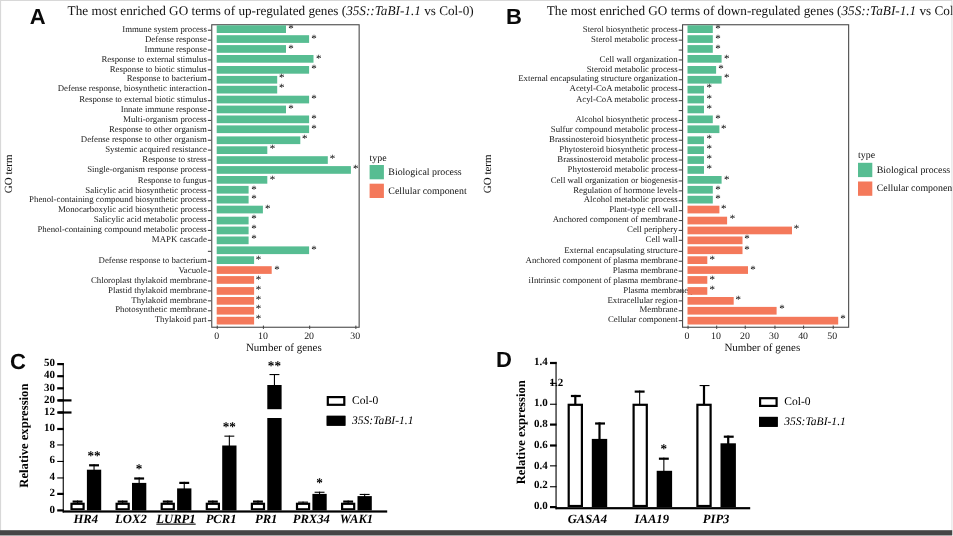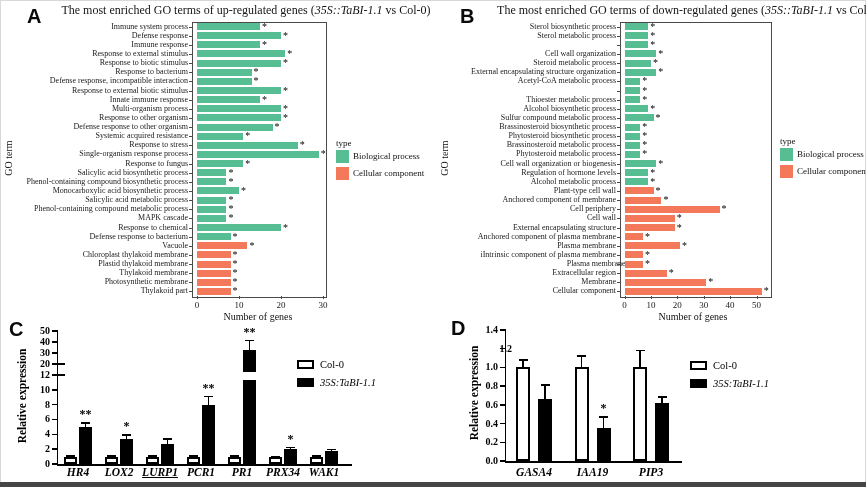--- a/index.html
+++ b/index.html
@@ -74,21 +74,21 @@
       <div class="gbar" style="left: 197px; top: 50.4667px; width: 88.2px; background: rgb(87, 189, 146);"></div>
       <div class="gstar" style="left: 287.2px; top: 48.9667px;">*</div>
       <div class="glabel" style="left: 2px; width: 186px; top: 58.1px;">Response to biotic stimulus</div>
       <div class="gticky" style="left: 189px; top: 63.1px;"></div>
       <div class="gbar" style="left: 197px; top: 59.6px; width: 84px; background: rgb(87, 189, 146);"></div>
       <div class="gstar" style="left: 283px; top: 58.1px;">*</div>
       <div class="glabel" style="left: 2px; width: 186px; top: 67.2333px;">Response to bacterium</div>
       <div class="gticky" style="left: 189px; top: 72.2333px;"></div>
       <div class="gbar" style="left: 197px; top: 68.7333px; width: 54.6px; background: rgb(87, 189, 146);"></div>
       <div class="gstar" style="left: 253.6px; top: 67.2333px;">*</div>
-      <div class="glabel" style="left: 2px; width: 186px; top: 76.3667px;">Defense response, incompatible interaction</div>
+      <div class="glabel" style="left: 2px; width: 186px; top: 76.3667px;">Defense response, biosynthetic interaction</div>
       <div class="gticky" style="left: 189px; top: 81.3667px;"></div>
       <div class="gbar" style="left: 197px; top: 77.8667px; width: 54.6px; background: rgb(87, 189, 146);"></div>
       <div class="gstar" style="left: 253.6px; top: 76.3667px;">*</div>
       <div class="glabel" style="left: 2px; width: 186px; top: 85.5px; font-family: Liberation Serif, serif;">Response to external biotic stimulus</div>
       <div class="gticky" style="left: 189px; top: 90.5px;"></div>
       <div class="gbar" style="left: 197px; top: 87px; width: 84px; background: rgb(87, 189, 146);"></div>
       <div class="gstar" style="left: 283px; top: 85.5px;">*</div>
       <div class="glabel" style="left: 2px; width: 186px; top: 94.6333px;">Innate immune response</div>
       <div class="gticky" style="left: 189px; top: 99.6333px;"></div>
       <div class="gbar" style="left: 197px; top: 96.1333px; width: 63px; background: rgb(87, 189, 146);"></div>
@@ -138,21 +138,20 @@
       <div class="gbar" style="left: 197px; top: 196.6px; width: 29.4px; background: rgb(87, 189, 146);"></div>
       <div class="gstar" style="left: 228.4px; top: 195.1px;">*</div>
       <div class="glabel" style="left: 2px; width: 186px; top: 204.233px;">Phenol-containing compound metabolic process</div>
       <div class="gticky" style="left: 189px; top: 209.233px;"></div>
       <div class="gbar" style="left: 197px; top: 205.733px; width: 29.4px; background: rgb(87, 189, 146);"></div>
       <div class="gstar" style="left: 228.4px; top: 204.233px;">*</div>
       <div class="glabel" style="left: 2px; width: 186px; top: 213.367px;">MAPK cascade</div>
       <div class="gticky" style="left: 189px; top: 218.367px;"></div>
       <div class="gbar" style="left: 197px; top: 214.867px; width: 29.4px; background: rgb(87, 189, 146);"></div>
       <div class="gstar" style="left: 228.4px; top: 213.367px;">*</div>
-      <div class="glabel" style="left: 2px; width: 186px; top: 222.5px;">Response to chemical</div>
       <div class="gticky" style="left: 189px; top: 227.5px;"></div>
       <div class="gbar" style="left: 197px; top: 224px; width: 84px; background: rgb(87, 189, 146);"></div>
       <div class="gstar" style="left: 283px; top: 222.5px;">*</div>
       <div class="glabel" style="left: 2px; width: 186px; top: 231.633px;">Defense response to bacterium</div>
       <div class="gticky" style="left: 189px; top: 236.633px;"></div>
       <div class="gbar" style="left: 197px; top: 233.133px; width: 33.6px; background: rgb(87, 189, 146);"></div>
       <div class="gstar" style="left: 232.6px; top: 231.633px;">*</div>
       <div class="glabel" style="left: 2px; width: 186px; top: 240.767px;">Vacuole</div>
       <div class="gticky" style="left: 189px; top: 245.767px;"></div>
       <div class="gbar" style="left: 197px; top: 242.267px; width: 50.4px; background: rgb(244, 121, 91);"></div>
@@ -215,24 +214,24 @@
       <div class="gbar" style="left: 624.5px; top: 59.6px; width: 26.4px; background: rgb(87, 189, 146);"></div>
       <div class="gstar" style="left: 652.9px; top: 58.1px;">*</div>
       <div class="glabel" style="left: 434px; width: 182px; top: 67.2333px;">External encapsulating structure organization</div>
       <div class="gticky" style="left: 617px; top: 72.2333px;"></div>
       <div class="gbar" style="left: 624.5px; top: 68.7333px; width: 31.68px; background: rgb(87, 189, 146);"></div>
       <div class="gstar" style="left: 658.18px; top: 67.2333px;">*</div>
       <div class="glabel" style="left: 434px; width: 182px; top: 76.3667px;">Acetyl-CoA metabolic process</div>
       <div class="gticky" style="left: 617px; top: 81.3667px;"></div>
       <div class="gbar" style="left: 624.5px; top: 77.8667px; width: 15.84px; background: rgb(87, 189, 146);"></div>
       <div class="gstar" style="left: 642.34px; top: 76.3667px;">*</div>
+      <div class="glabel" style="left: 434px; width: 182px; top: 85.5px;">Acyl-CoA metabolic process</div>
       <div class="gticky" style="left: 617px; top: 90.5px;"></div>
       <div class="gbar" style="left: 624.5px; top: 87px; width: 15.84px; background: rgb(87, 189, 146);"></div>
       <div class="gstar" style="left: 642.34px; top: 85.5px;">*</div>
-      <div class="glabel" style="left: 434px; width: 182px; top: 94.6333px;">Thioester metabolic process</div>
       <div class="gticky" style="left: 617px; top: 99.6333px;"></div>
       <div class="gbar" style="left: 624.5px; top: 96.1333px; width: 15.84px; background: rgb(87, 189, 146);"></div>
       <div class="gstar" style="left: 642.34px; top: 94.6333px;">*</div>
       <div class="glabel" style="left: 434px; width: 182px; top: 103.767px;">Alcohol biosynthetic process</div>
       <div class="gticky" style="left: 617px; top: 108.767px;"></div>
       <div class="gbar" style="left: 624.5px; top: 105.267px; width: 23.76px; background: rgb(87, 189, 146);"></div>
       <div class="gstar" style="left: 650.26px; top: 103.767px;">*</div>
       <div class="glabel" style="left: 434px; width: 182px; top: 112.9px;">Sulfur compound metabolic process</div>
       <div class="gticky" style="left: 617px; top: 117.9px;"></div>
       <div class="gbar" style="left: 624.5px; top: 114.4px; width: 29.04px; background: rgb(87, 189, 146);"></div>

